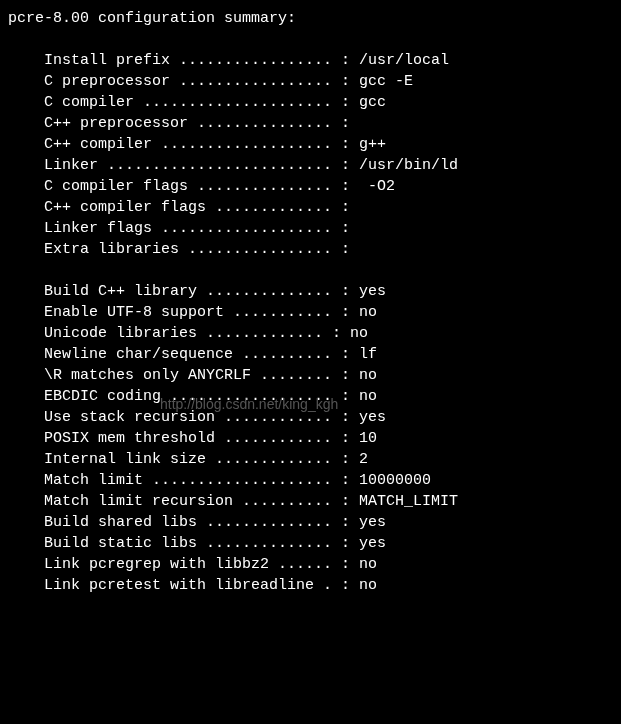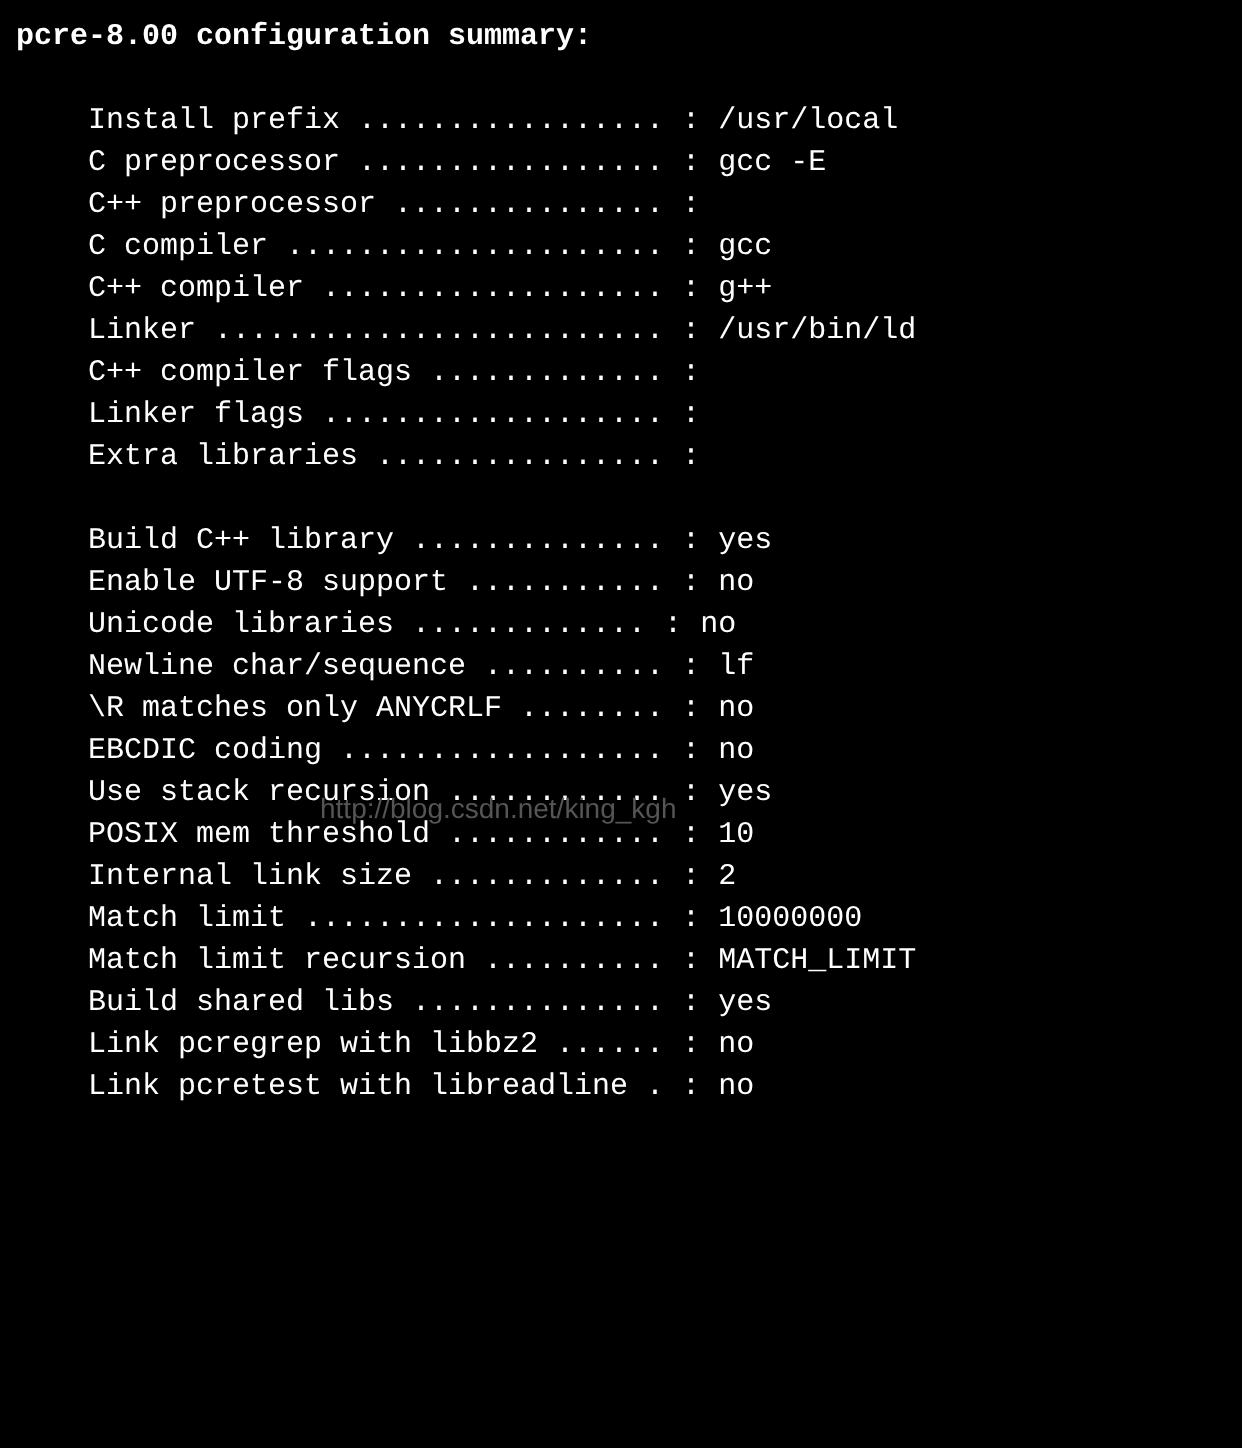--- a/index.html
+++ b/index.html
@@ -14,21 +14,20 @@
       font-size: 15px;
       line-height: 1.4;
       padding: 8px;
       width: 621px;
       height: 724px;
       overflow: hidden;
       position: relative;
     }
     .header {
       margin-bottom: 21px;
-      font-weight: bold;
     }
     .section {
       padding-left: 36px;
     }
     .row {
       white-space: pre;
     }
     .gap {
       height: 21px;
     }
@@ -44,41 +43,43 @@
     }
   </style>
 </head>
 <body>
 
 <div class="header">pcre-8.00 configuration summary:</div>
 
 <div class="section" id="section1">
     <div class="row"><span>Install prefix ................. : </span><span>/usr/local</span></div>
     <div class="row"><span>C preprocessor ................. : </span><span>gcc -E</span></div>
+    <div class="row"><span>C compiler ..................... : </span><span>gcc</span></div>
     <div class="row"><span>C++ preprocessor ............... : </span><span></span></div>
-    <div class="row"><span>C compiler ..................... : </span><span>gcc</span></div>
     <div class="row"><span>C++ compiler ................... : </span><span>g++</span></div>
     <div class="row"><span>Linker ......................... : </span><span>/usr/bin/ld</span></div>
+    <div class="row"><span>C compiler flags ............... : </span><span> -O2</span></div>
     <div class="row"><span>C++ compiler flags ............. : </span><span></span></div>
     <div class="row"><span>Linker flags ................... : </span><span></span></div>
     <div class="row"><span>Extra libraries ................ : </span><span></span></div>
   </div>
 
 <div class="gap"></div>
 
 <div class="section" id="section2">
     <div class="row"><span>Build C++ library .............. : </span><span>yes</span></div>
     <div class="row"><span>Enable UTF-8 support ........... : </span><span>no</span></div>
     <div class="row"><span>Unicode libraries ............. : </span><span>no</span></div>
     <div class="row"><span>Newline char/sequence .......... : </span><span>lf</span></div>
     <div class="row"><span>\R matches only ANYCRLF ........ : </span><span>no</span></div>
     <div class="row"><span>EBCDIC coding .................. : </span><span>no</span></div>
     <div class="row"><span>Use stack recursion ............ : </span><span>yes</span></div>
     <div class="row"><span>POSIX mem threshold ............ : </span><span>10</span></div>
     <div class="row"><span>Internal link size ............. : </span><span>2</span></div>
     <div class="row"><span>Match limit .................... : </span><span>10000000</span></div>
     <div class="row"><span>Match limit recursion .......... : </span><span>MATCH_LIMIT</span></div>
     <div class="row"><span>Build shared libs .............. : </span><span>yes</span></div>
+    <div class="row"><span>Build static libs .............. : </span><span>yes</span></div>
     <div class="row"><span>Link pcregrep with libbz2 ...... : </span><span>no</span></div>
     <div class="row"><span>Link pcretest with libreadline . : </span><span>no</span></div>
   </div>
 
 <div class="watermark">http://blog.csdn.net/king_kgh</div>
 
 </body></html>

